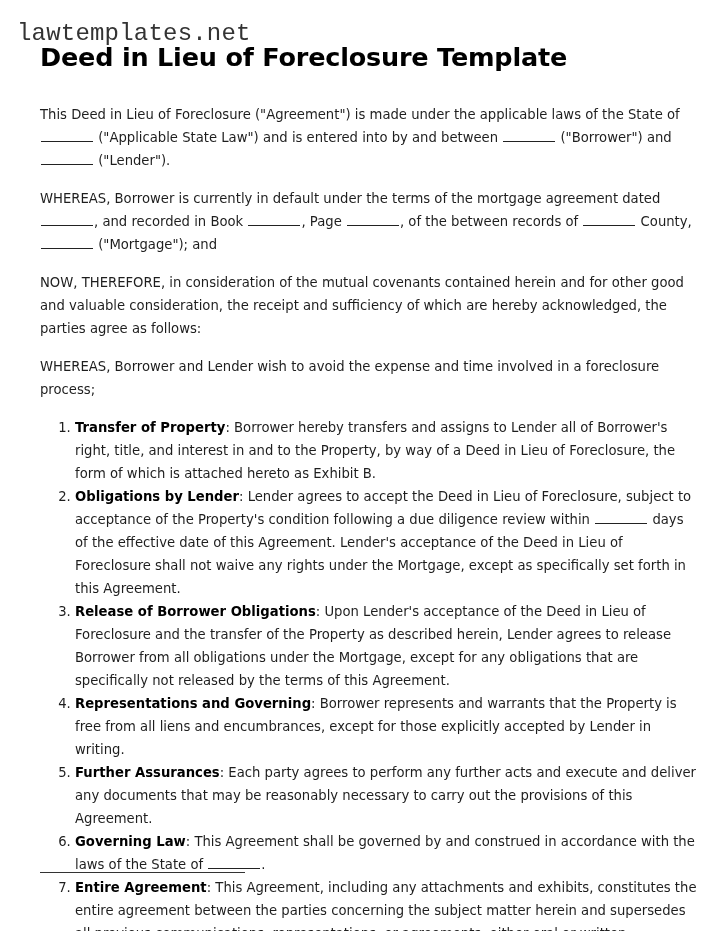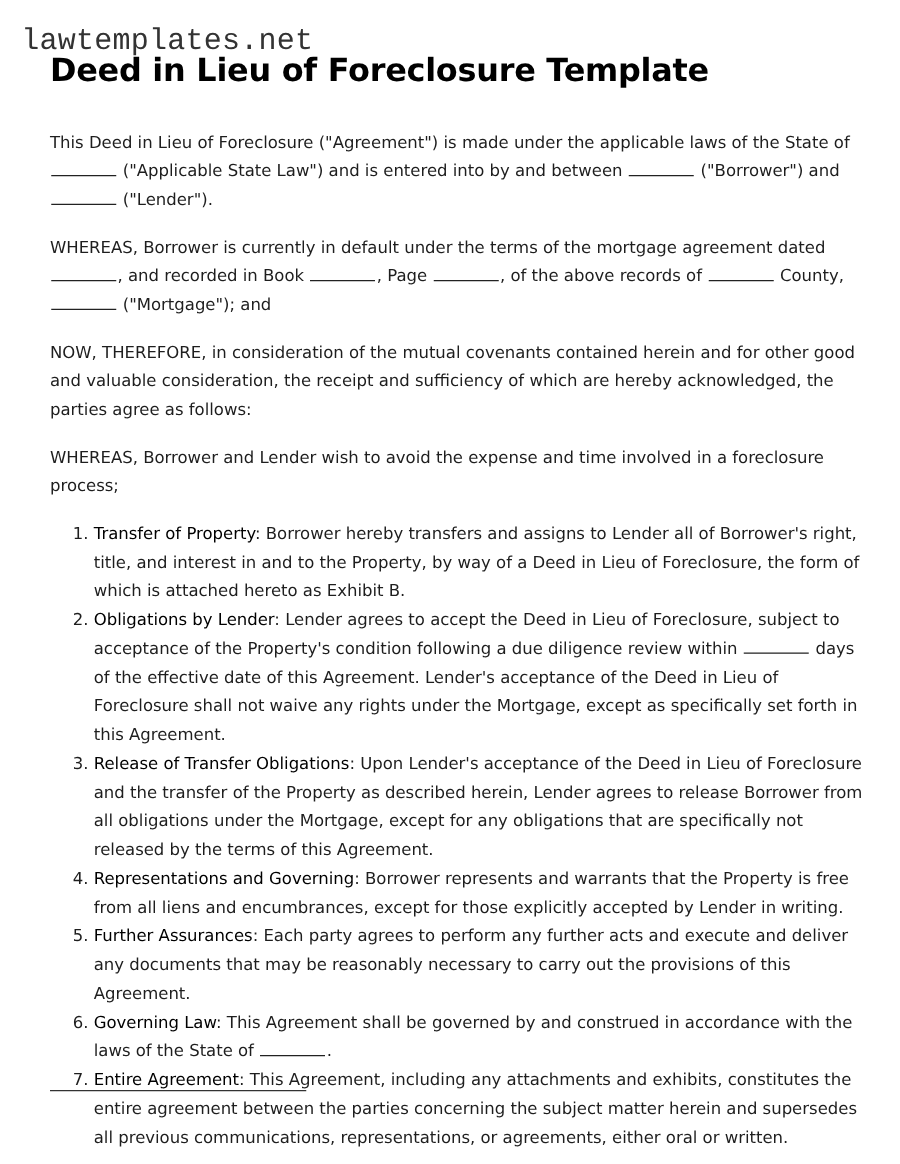--- a/index.html
+++ b/index.html
@@ -59,21 +59,21 @@
     }
     ol.clauses {
       margin: 0 0 15px 0;
       padding-left: 35px;
     }
     ol.clauses li {
       margin: 0;
       padding-left: 0;
     }
     ol.clauses li b {
-      font-weight: normal;
+      font-weight: bold;
       color: #000;
     }
     .sig-line {
       position: absolute;
       left: 40px;
       top: 872px;
       width: 205px;
       height: 0;
       border-top: 1px solid #333;
     }
@@ -95,37 +95,37 @@
     <span>("Borrower") and</span>
     <span class="blank"></span>
     <span>("Lender").</span>
   </p>
 
 
   <p>
     <span>WHEREAS, Borrower is currently in default under the terms of the mortgage agreement dated</span>
     <span class="blank"></span><span>, and recorded in Book</span>
     <span class="blank"></span><span>, Page</span>
-    <span class="blank"></span><span>, of the above records of</span>
+    <span class="blank"></span><span>, of the between records of</span>
     <span class="blank"></span>
     <span>County,</span>
     <span class="blank"></span>
     <span>("Mortgage"); and</span>
   </p>
 
   <p>NOW, THEREFORE, in consideration of the mutual covenants contained herein and for other good and valuable consideration, the receipt and sufficiency of which are hereby acknowledged, the parties agree as follows:</p>
 
   <p>WHEREAS, Borrower and Lender wish to avoid the expense and time involved in a foreclosure process;</p>
 
   <ol class="clauses">
     <li><b>Transfer of Property</b><span>: Borrower hereby transfers and assigns to Lender all of Borrower's right, title, and interest in and to the Property, by way of a Deed in Lieu of Foreclosure, the form of which is attached hereto as Exhibit B.</span></li>
     <li><b>Obligations by Lender</b><span>: Lender agrees to accept the Deed in Lieu of Foreclosure, subject to acceptance of the Property's condition following a due diligence review within</span>
       <span class="blank"></span>
       <span>days of the effective date of this Agreement. Lender's acceptance of the Deed in Lieu of Foreclosure shall not waive any rights under the Mortgage, except as specifically set forth in this Agreement.</span></li>
-    <li><b>Release of Transfer Obligations</b><span>: Upon Lender's acceptance of the Deed in Lieu of Foreclosure and the transfer of the Property as described herein, Lender agrees to release Borrower from all obligations under the Mortgage, except for any obligations that are specifically not released by the terms of this Agreement.</span></li>
+    <li><b>Release of Borrower Obligations</b><span>: Upon Lender's acceptance of the Deed in Lieu of Foreclosure and the transfer of the Property as described herein, Lender agrees to release Borrower from all obligations under the Mortgage, except for any obligations that are specifically not released by the terms of this Agreement.</span></li>
     <li><b>Representations and Governing</b><span>: Borrower represents and warrants that the Property is free from all liens and encumbrances, except for those explicitly accepted by Lender in writing.</span></li>
     <li><b>Further Assurances</b><span>: Each party agrees to perform any further acts and execute and deliver any documents that may be reasonably necessary to carry out the provisions of this Agreement.</span></li>
     <li><b>Governing Law</b><span>: This Agreement shall be governed by and construed in accordance with the laws of the State of</span>
       <span class="blank"></span><span>.</span></li>
     <li><b>Entire Agreement</b><span>: This Agreement, including any attachments and exhibits, constitutes the entire agreement between the parties concerning the subject matter herein and supersedes all previous communications, representations, or agreements, either oral or written.</span></li>
   </ol>
 
 </div>
 
 <div class="sig-line"></div>

